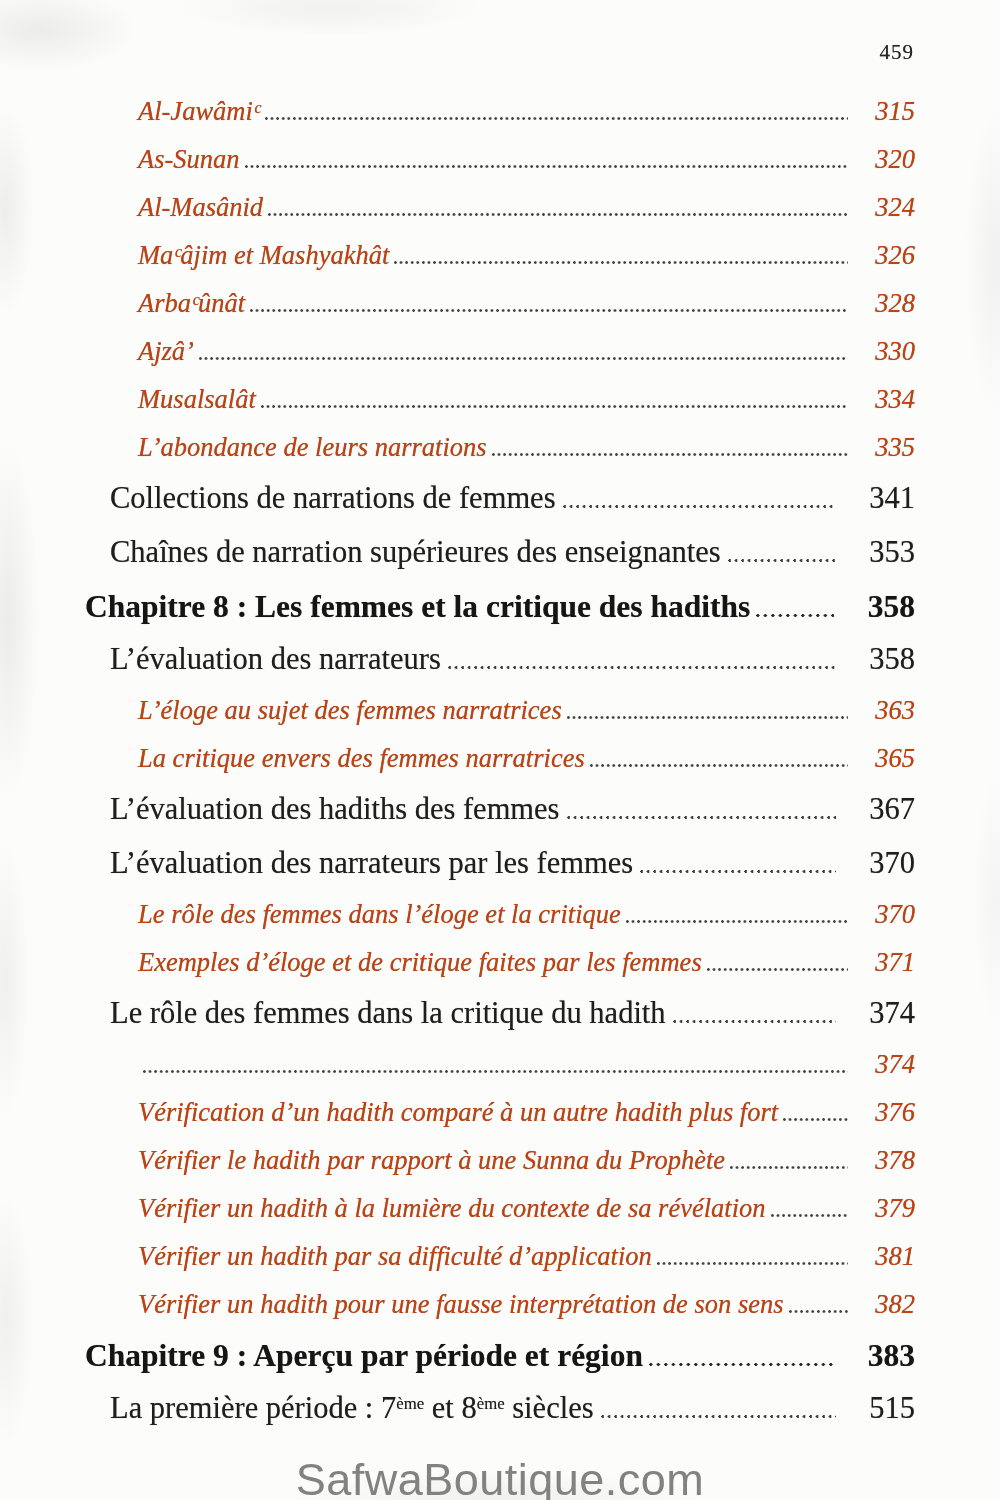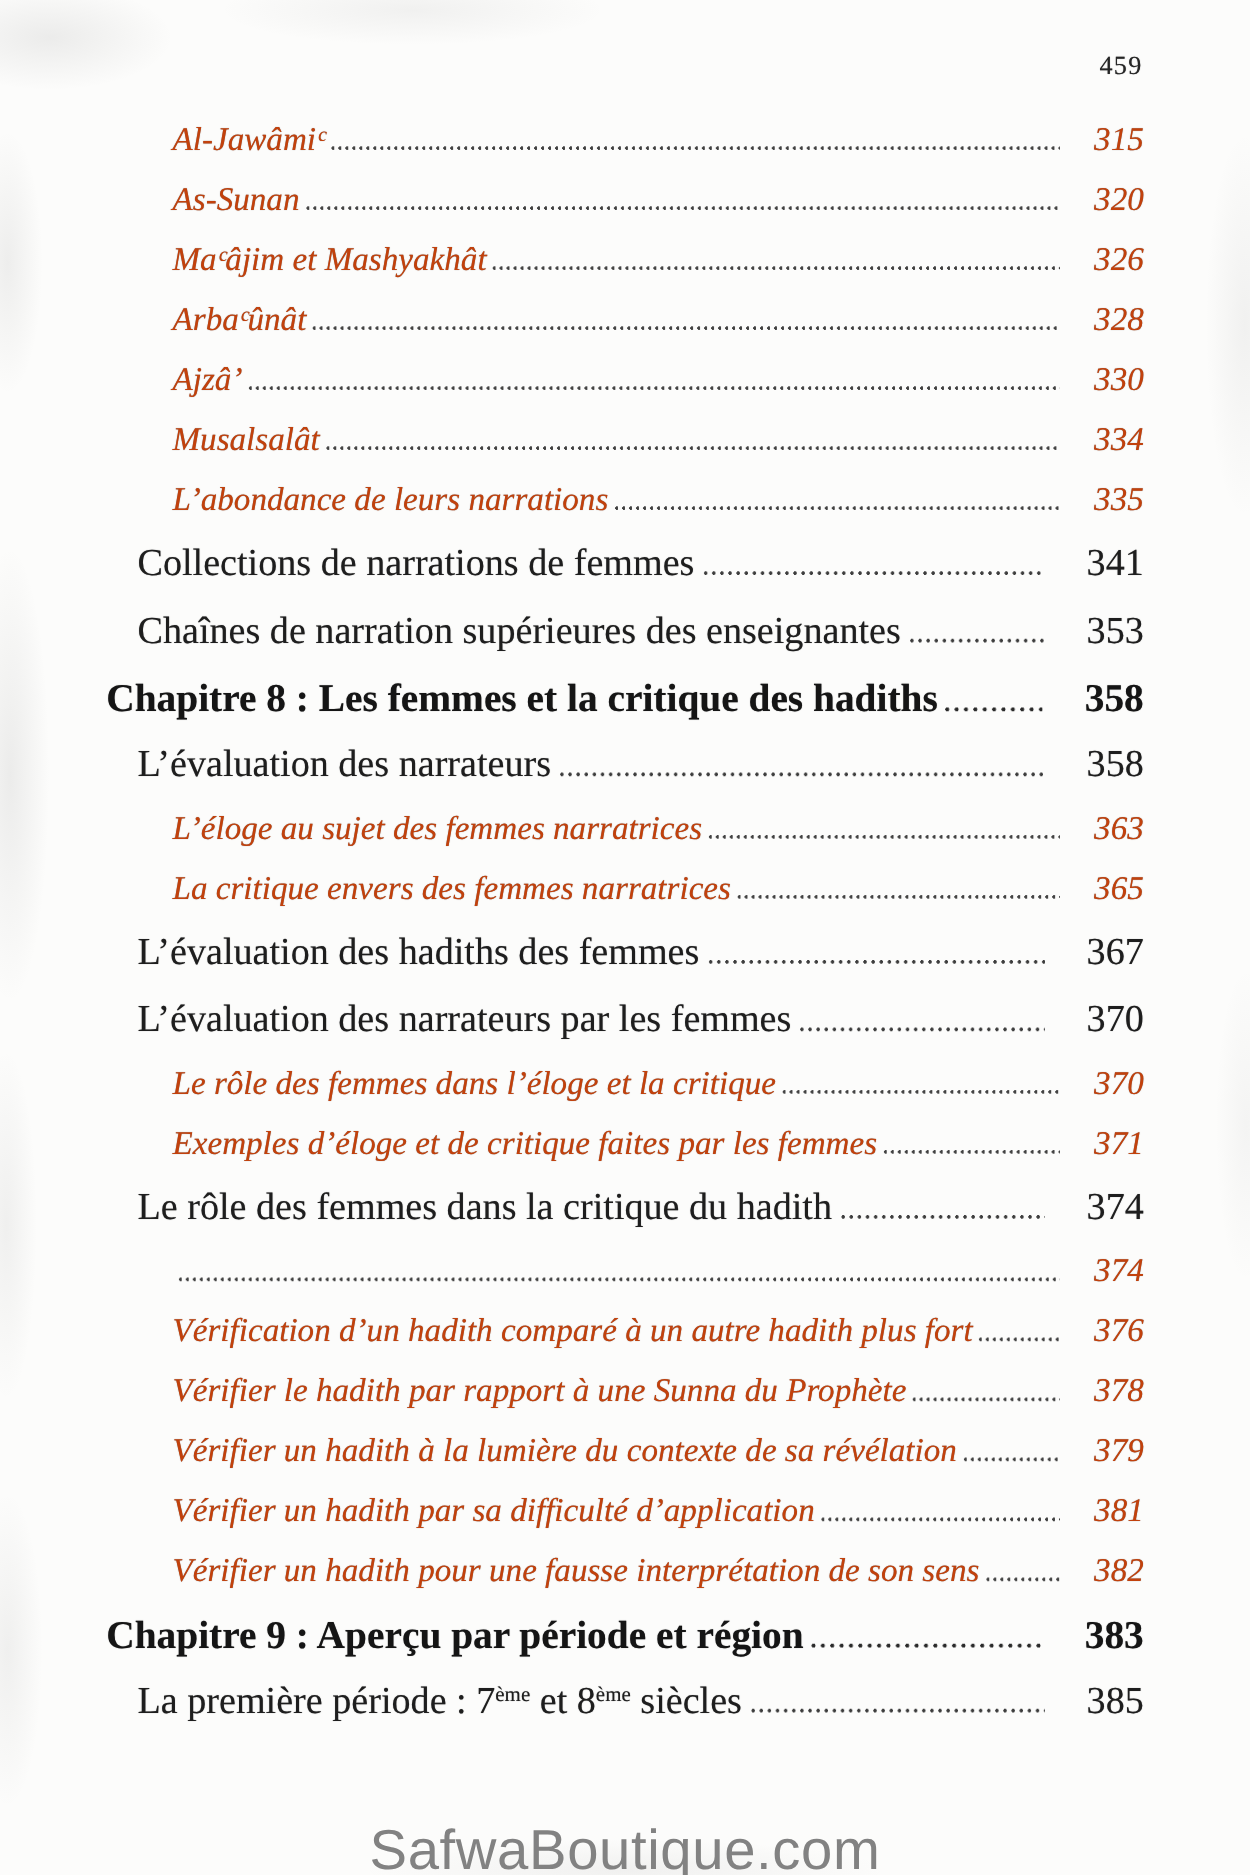--- a/index.html
+++ b/index.html
@@ -98,20 +98,25 @@
       <span class="label">Al-Jawâmiᶜ</span>
       <span class="leader"></span>
       <span class="pg">315</span>
     </div>
     <div class="entry sub">
       <span class="label">As-Sunan</span>
       <span class="leader"></span>
       <span class="pg">320</span>
     </div>
     <div class="entry sub">
+      <span class="label">Al-Masânid</span>
+      <span class="leader"></span>
+      <span class="pg">324</span>
+    </div>
+    <div class="entry sub">
       <span class="label">Maᶜâjim et Mashyakhât</span>
       <span class="leader"></span>
       <span class="pg">326</span>
     </div>
     <div class="entry sub">
       <span class="label">Arbaᶜûnât</span>
       <span class="leader"></span>
       <span class="pg">328</span>
     </div>
     <div class="entry sub">
@@ -214,17 +219,17 @@
       <span class="pg">382</span>
     </div>
     <div class="entry chapter">
       <span class="label">Chapitre 9 : Aperçu par période et région</span>
       <span class="leader"></span>
       <span class="pg">383</span>
     </div>
     <div class="entry main">
       <span class="label"><span>La première période : 7</span><sup class="ord">ème</sup><span> et 8</span><sup class="ord">ème</sup><span> siècles</span></span>
       <span class="leader"></span>
-      <span class="pg">385</span>
+      <span class="pg">515</span>
     </div>
   </div>
 
 <div class="watermark">SafwaBoutique.com</div>
 
 </body></html>

